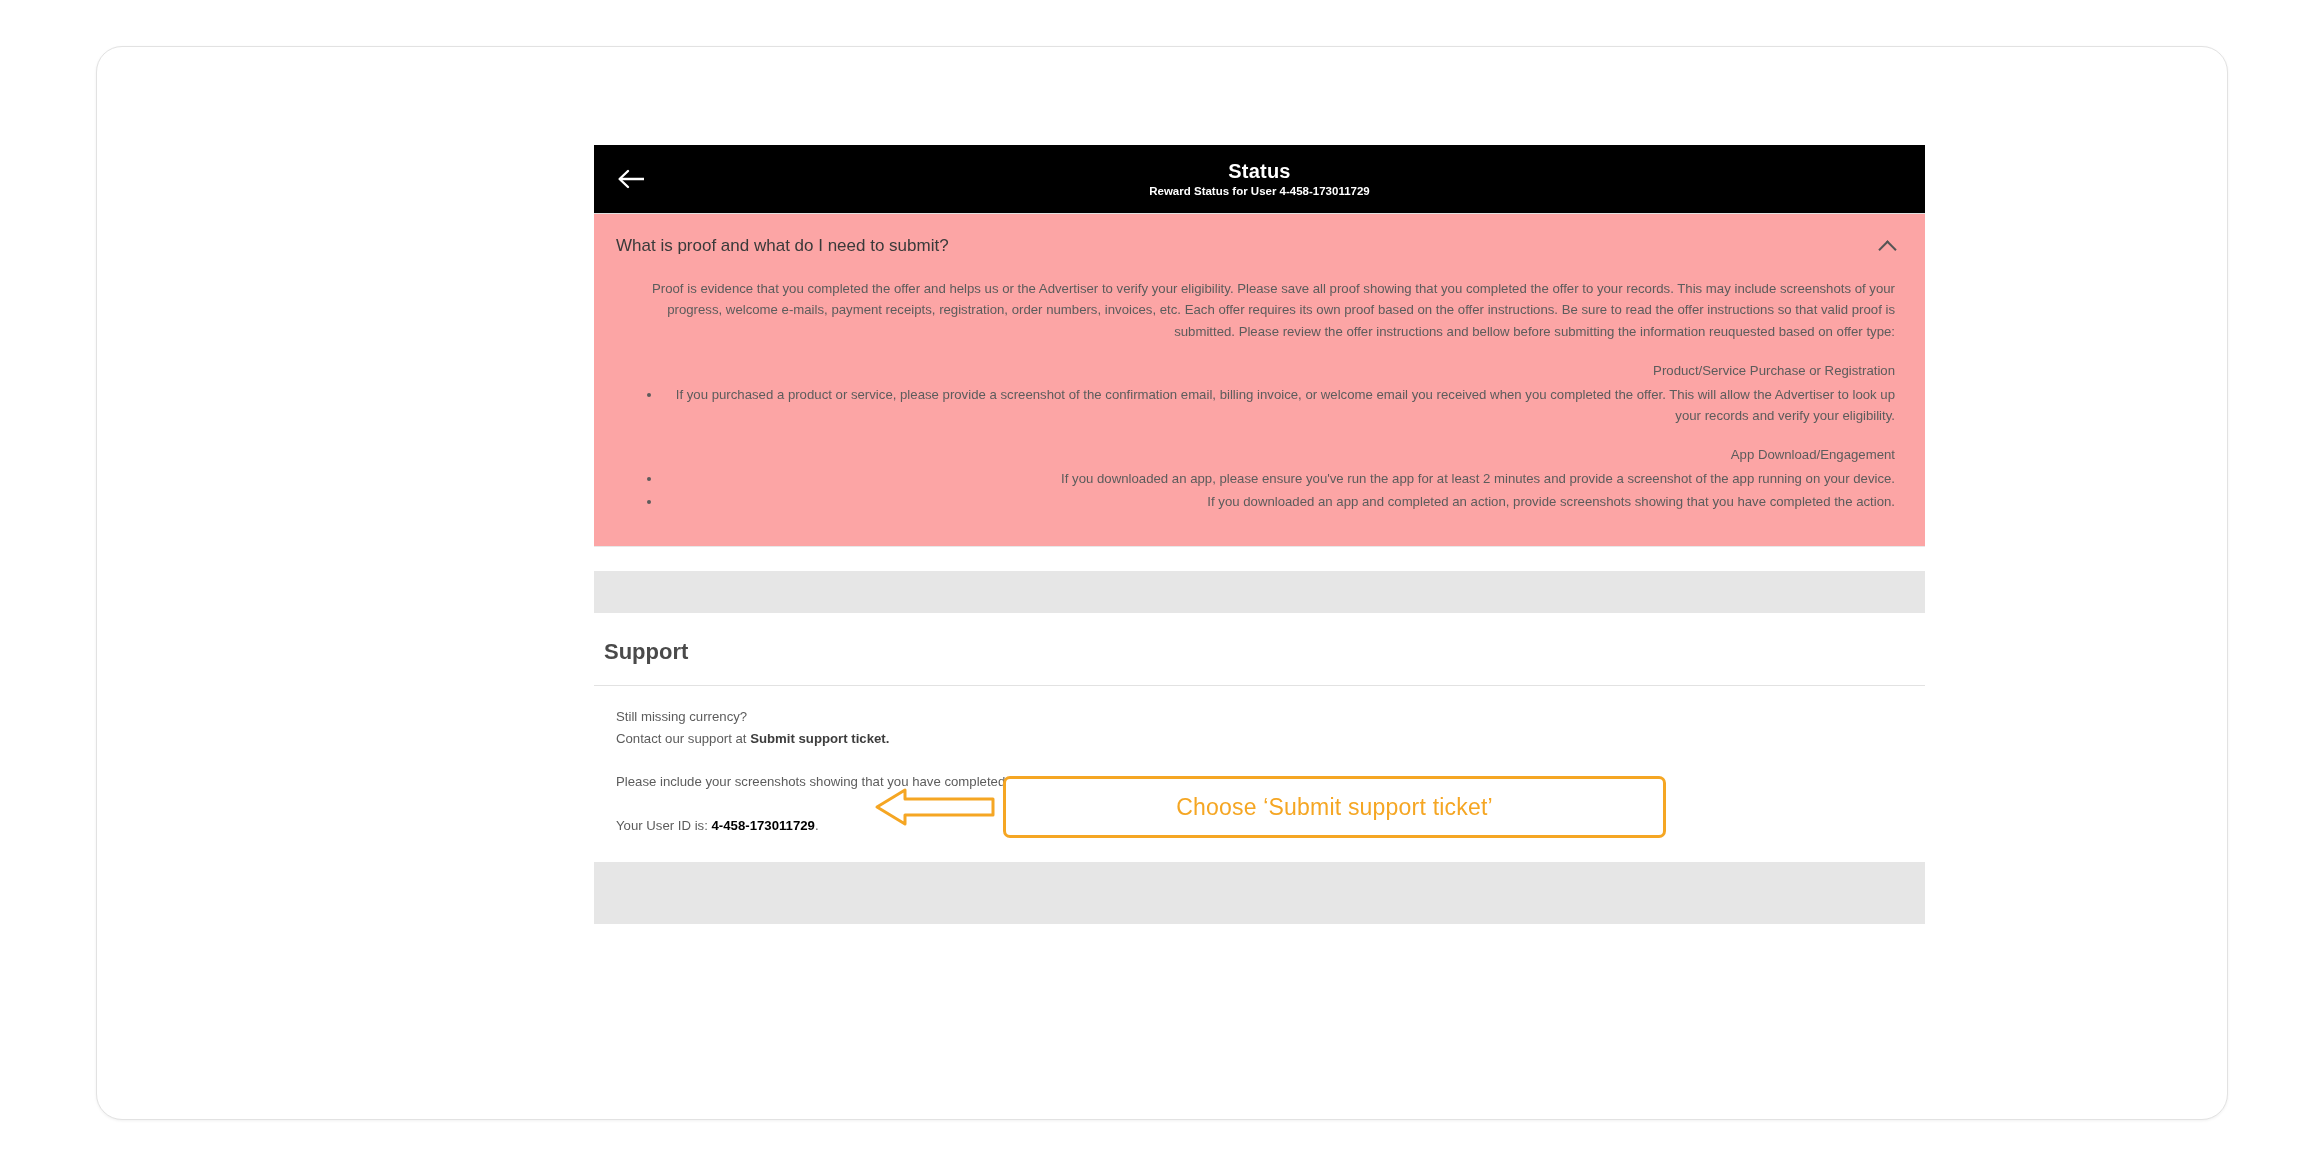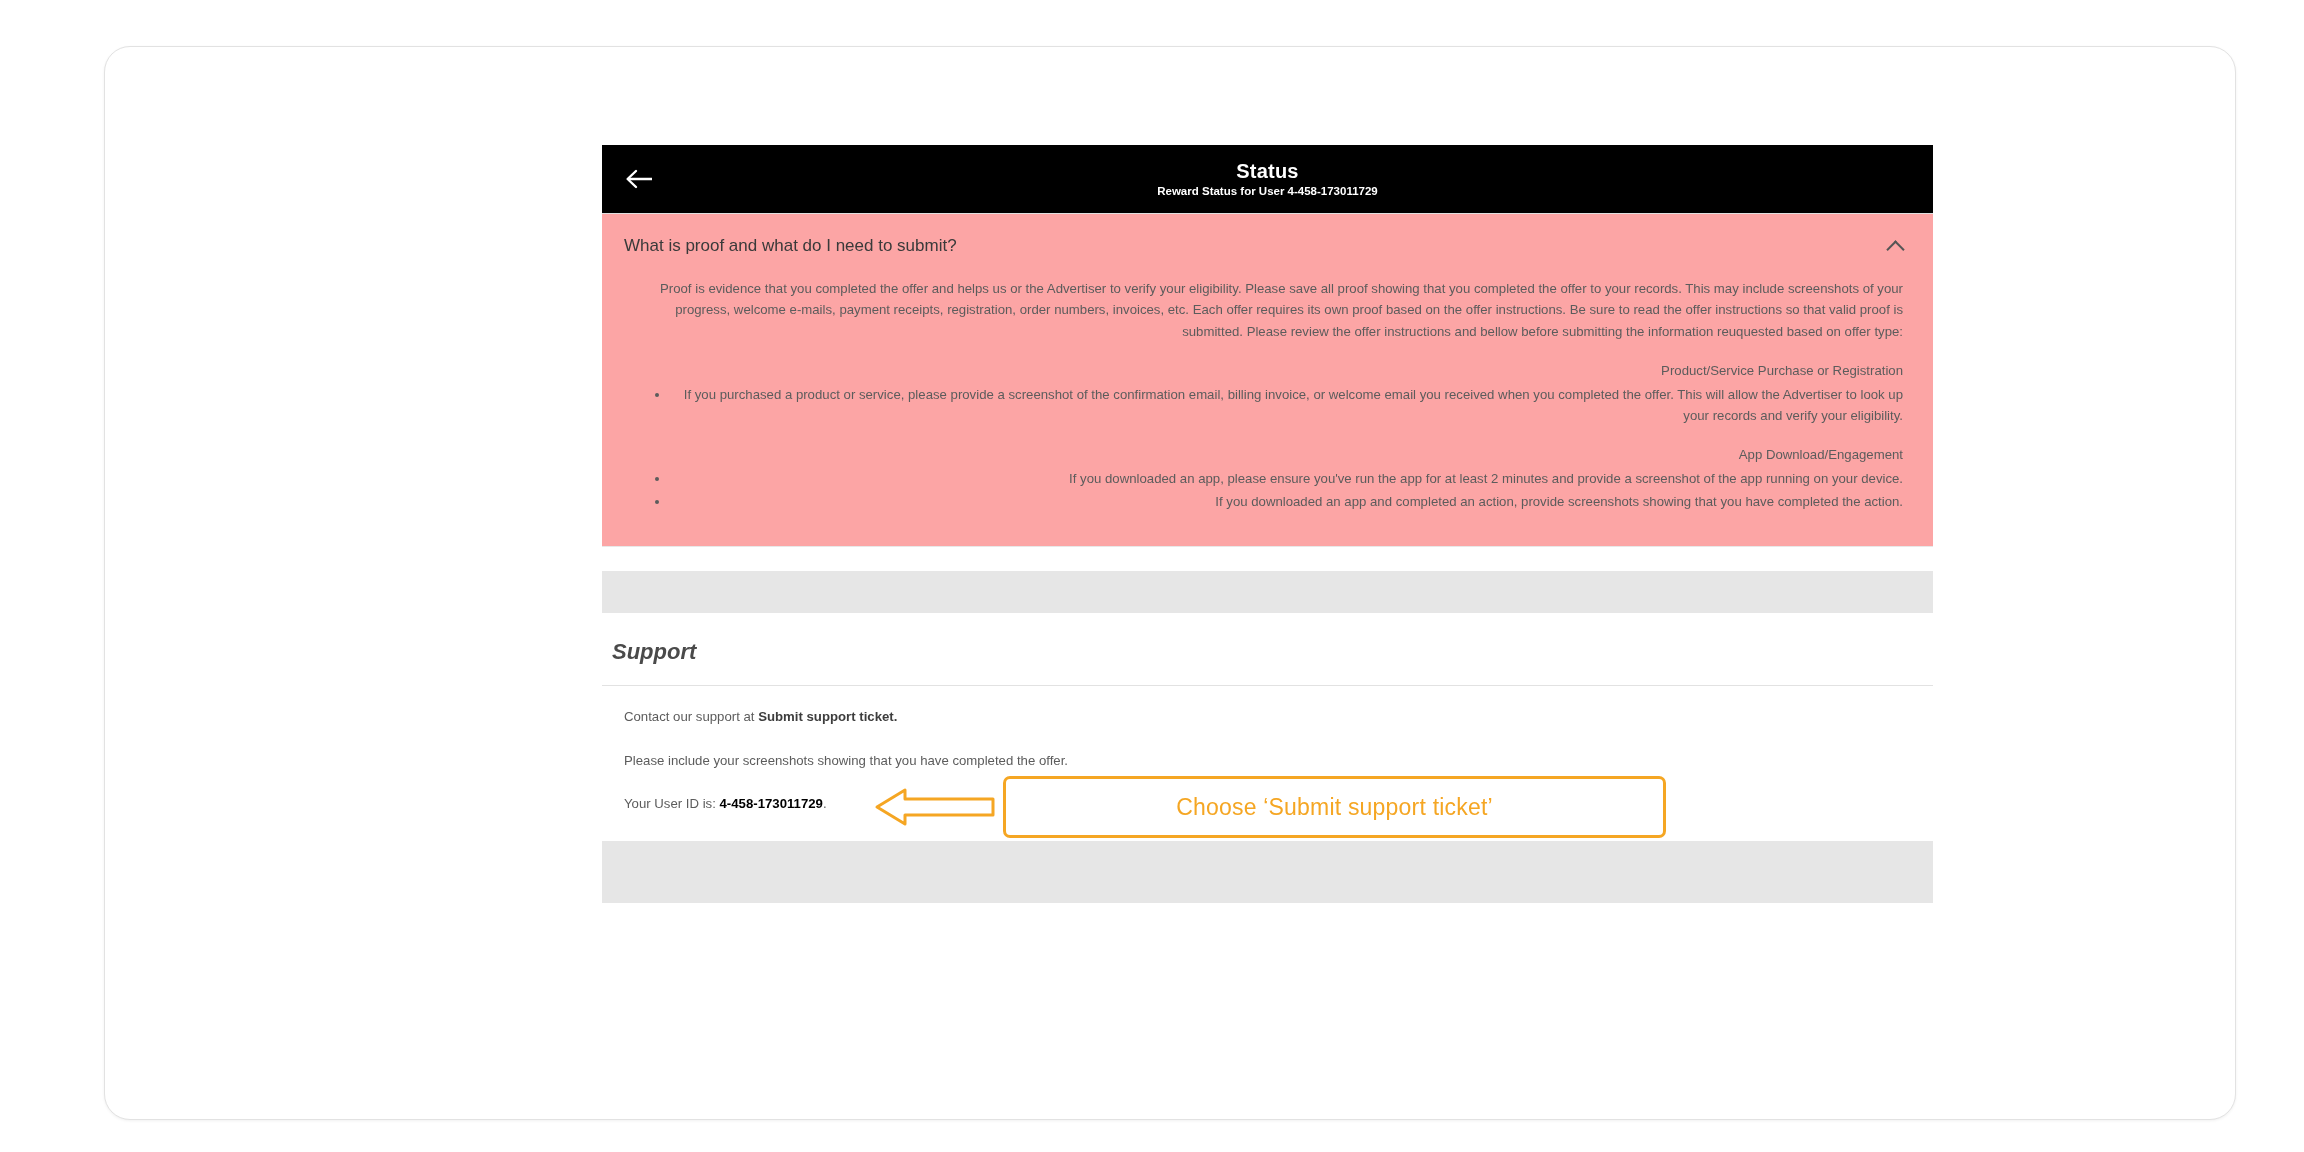--- a/index.html
+++ b/index.html
@@ -15,21 +15,21 @@
   .page {
     position: relative;
     width: 2304px;
     height: 1152px;
     background: #ffffff;
   }
 
   
   .card {
     position: absolute;
-    left: 104px;
+    left: 96px;
     top: 46px;
     width: 2132px;
     height: 1074px;
     background: #ffffff;
     border: 1px solid #e2e2e2;
     border-radius: 26px;
     box-shadow: 0 1px 3px rgba(0,0,0,0.06);
     box-sizing: border-box;
     overflow: hidden;
   }
@@ -154,21 +154,20 @@
     height: 62px;
     margin-top: 26px;
   }
 
   
   .support-title {
     font-size: 22px;
     font-weight: bold;
     color: #4a4a4a;
     padding: 26px 0 20px 10px;
-    font-style: italic;
   }
 
   .support-body {
     border-top: 1px solid #e2e2e2;
     padding: 20px 22px 0 22px;
     color: #5c5c5c;
     font-size: 13.2px;
     line-height: 1.62;
   }
   .support-body p { margin: 0 0 22px 0; }
@@ -244,20 +243,21 @@
             <li>If you downloaded an app and completed an action, provide screenshots showing that you have completed the action.</li>
           </ul>
         </div>
       </div>
 
       <div class="grey-band"></div>
 
       <div class="support-title">Support</div>
 
       <div class="support-body">
+        <p class="line-tight">Still missing currency?</p>
         <p>
           <span>Contact our support at </span><a class="support-link">Submit support ticket.</a>
         </p>
         <p>Please include your screenshots showing that you have completed the offer.</p>
         <p>
           <span>Your User ID is: </span><b>4-458-173011729</b><span>.</span>
         </p>
       </div>
 
       <div class="grey-band-bottom"></div>

